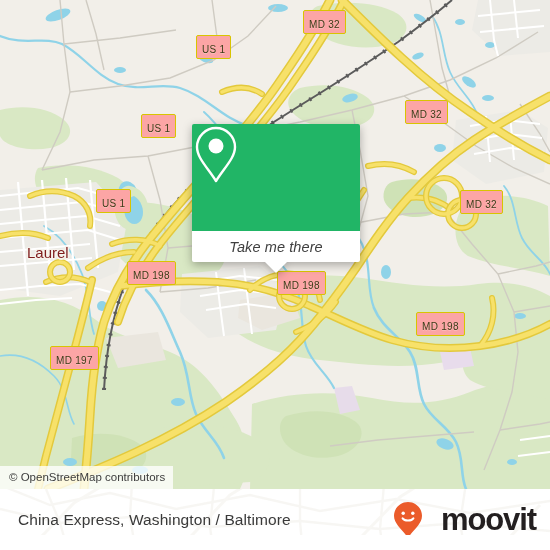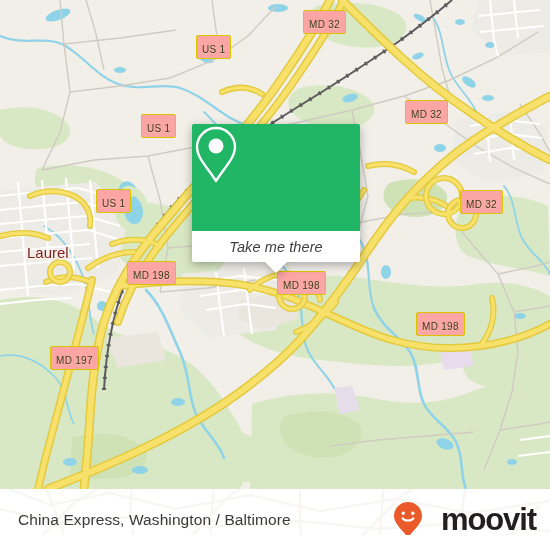--- a/index.html
+++ b/index.html
@@ -381,20 +381,21 @@
           <path d="M24,4 C13.5,4 5,12.5 5,23 C5,34 16,44 24,57 C32,44 43,34 43,23 C43,12.5 34.5,4 24,4 Z" fill="none" stroke="#ffffff" stroke-width="2.4" stroke-linejoin="round"></path>
           <circle cx="24" cy="22" r="7.5" fill="#ffffff"></circle>
         </svg>
       </div>
       <div class="popup-foot">
         <span class="label">Take me there</span>
         <span class="popup-tail"></span>
       </div>
     </div>
 
+    <div class="attribution">© OpenStreetMap contributors</div>
   </div>
 
   <div class="footer">
 
     <svg class="footer-wm" width="550" height="100" viewBox="0 0 550 100">
       <g stroke="#e6e2d8" fill="none" stroke-width="2.4">
         <path d="M0,40 L60,54 L130,48 L210,58 L300,52 L380,60 L460,54 L550,62"></path>
         <path d="M0,86 L70,96 L150,90 L240,98 L330,92 L420,100"></path>
         <path d="M46,20 L60,54 L72,96"></path>
         <path d="M132,14 L130,48 L138,96"></path>

